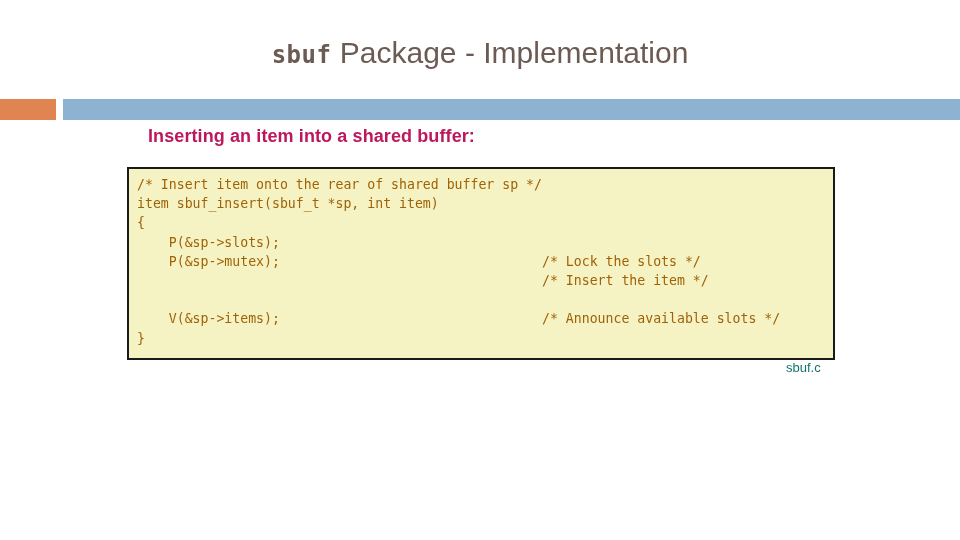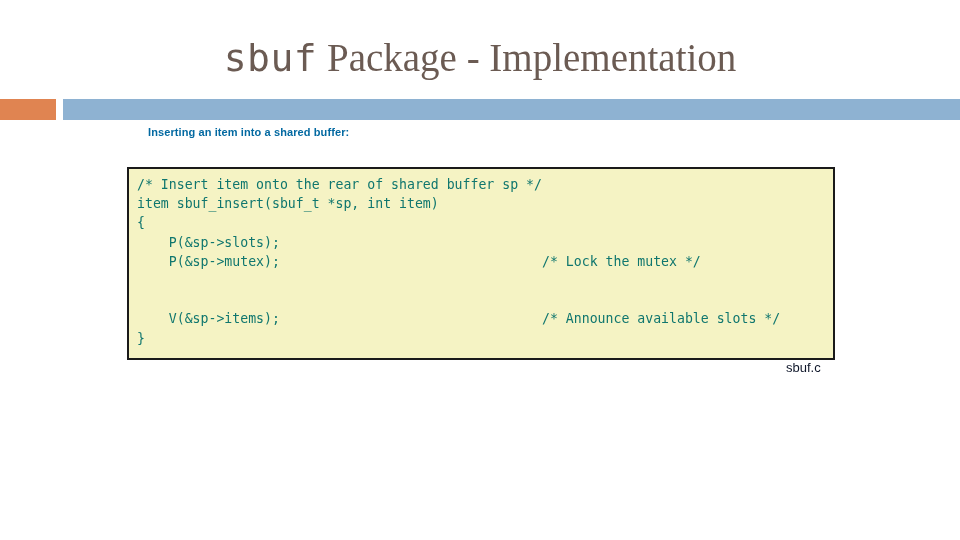--- a/index.html
+++ b/index.html
@@ -22,28 +22,28 @@
     left: 0;
     top: 38px;
     width: 960px;
     text-align: center;
     color: #6B5B53;
     white-space: nowrap;
     line-height: 1;
   }
   .title-mono {
     font-family: "DejaVu Sans Mono", "Liberation Mono", monospace;
-    font-size: 38px;
-    font-weight: 400;
+    font-size: 24px;
+    font-weight: 700;
     letter-spacing: 0.5px;
     vertical-align: baseline;
   }
   .title-sans {
-    font-family: Liberation Serif, serif;
-    font-size: 39px;
+    font-family: Liberation Sans, sans-serif;
+    font-size: 30px;
     font-weight: 400;
     vertical-align: baseline;
   }
 
   
   .bar-orange {
     position: absolute;
     left: 0;
     top: 99px;
     width: 56px;
@@ -58,23 +58,23 @@
     height: 21px;
     background: #8EB2D2;
   }
 
   
   .subtitle {
     position: absolute;
     left: 148px;
     top: 126px;
     font-family: "Liberation Sans", sans-serif;
-    font-size: 11px;
+    font-size: 18px;
     font-weight: 700;
-    color: #0369a1;
+    color: #be185d;
     letter-spacing: 0.1px;
     white-space: nowrap;
   }
 
   
   .code-box {
     position: absolute;
     left: 127px;
     top: 167px;
     width: 708px;
@@ -82,40 +82,40 @@
     background: #F5F3C4;
     border: 2px solid #1a1a1a;
     box-sizing: border-box;
     padding: 6px 0 0 8px;
     overflow: hidden;
   }
   .code-line {
     font-family: "DejaVu Sans Mono", "Liberation Mono", monospace;
     font-size: 13.2px;
     line-height: 19.2px;
-    color: #0f766e;
+    color: #a16207;
     white-space: pre;
     position: relative;
     height: 19.2px;
   }
   .code-line .cmt {
     position: absolute;
     left: 405px;
     top: 0;
     white-space: pre;
   }
 
   
   .caption {
     position: absolute;
     left: 786px;
     top: 360px;
     font-family: "Liberation Sans", sans-serif;
     font-size: 13px;
-    color: #0f172a;
+    color: #0f766e;
     white-space: nowrap;
     text-align: center;
   }
 </style>
 </head>
 <body>
 
 <div class="slide-title">
   <span class="title-mono">sbuf</span><span class="title-sans"> Package - Implementation</span>
 </div>
@@ -124,21 +124,21 @@
 <div class="bar-blue"></div>
 
 <div class="subtitle">Inserting an item into a shared buffer:</div>
 
 <div class="code-box">
   <div id="code-lines">
       <div class="code-line"><span>/* Insert item onto the rear of shared buffer sp */</span></div>
       <div class="code-line"><span>item sbuf_insert(sbuf_t *sp, int item)</span></div>
       <div class="code-line"><span>{</span></div>
       <div class="code-line"><span>    P(&amp;sp-&gt;slots);</span></div>
-      <div class="code-line"><span>    P(&amp;sp-&gt;mutex);</span><span class="cmt">/* Lock the mutex */</span></div>
-      <div class="code-line"></div>
+      <div class="code-line"><span>    P(&amp;sp-&gt;mutex);</span><span class="cmt">/* Lock the slots */</span></div>
+      <div class="code-line"><span class="cmt">/* Insert the item */</span></div>
       <div class="code-line"></div>
       <div class="code-line"><span>    V(&amp;sp-&gt;items);</span><span class="cmt">/* Announce available slots */</span></div>
       <div class="code-line"><span>}</span></div>
     </div>
 </div>
 
 <div class="caption">sbuf.c</div>
 
 </body></html>

